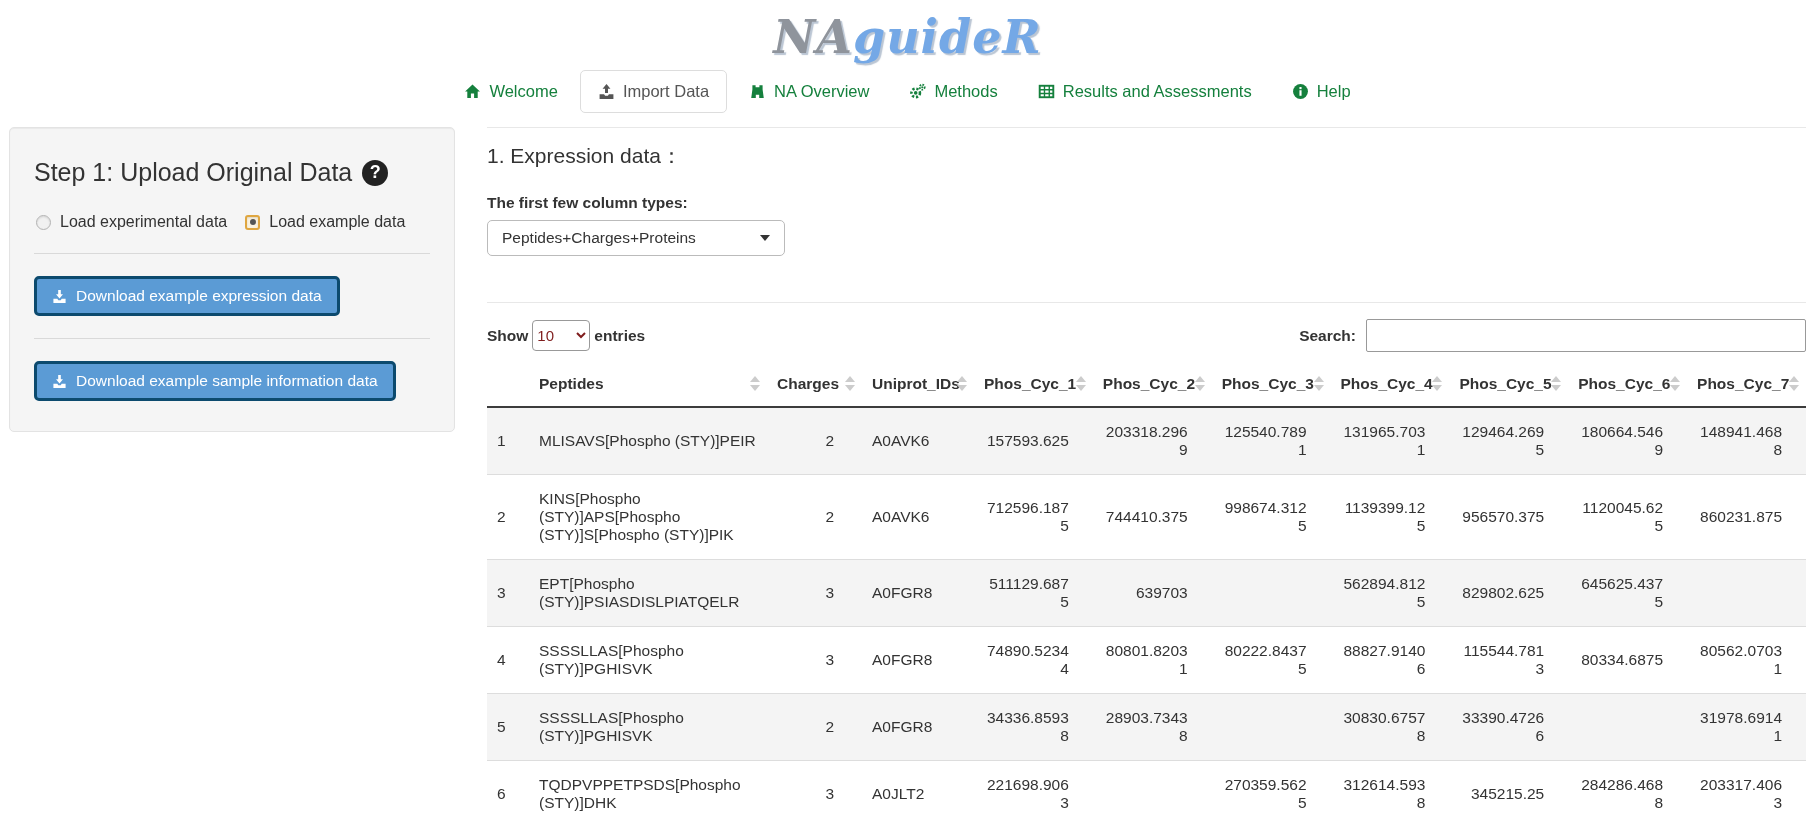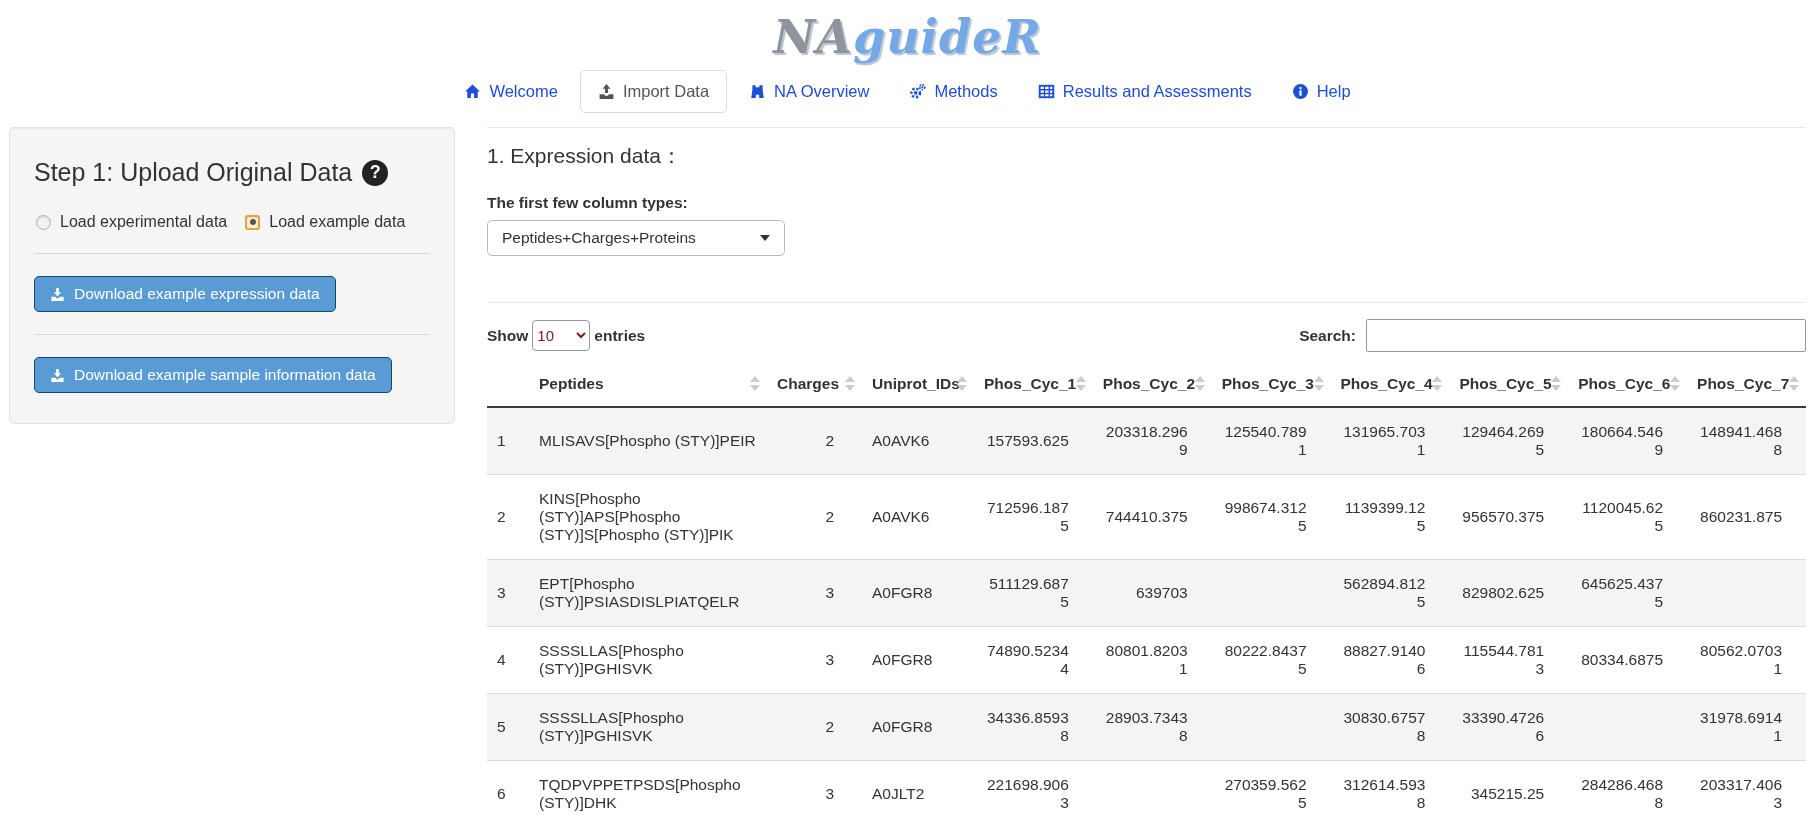--- a/index.html
+++ b/index.html
@@ -8,21 +8,21 @@
 
   
   .app-title { text-align:center; margin:10px 0 6px; font-family:"DejaVu Serif", serif;
     font-style:italic; font-weight:bold; font-size:46px; letter-spacing:1px;
     text-shadow:2px 2px 1px rgba(130,150,175,.55); }
   .app-title .t-na { color:#8f949c; }
   .app-title .t-guider { color:#74a8e6; }
 
   .nav-tabs { display:flex; justify-content:center; align-items:flex-end; gap:4px; }
   .nav-tab { display:flex; align-items:center; gap:8px; padding:11px 17px; font-size:16.5px;
-    color:#1d4ed8; cursor:pointer; border:1px solid transparent; border-radius:5px; text-decoration:none; }
+    color:#15803d; cursor:pointer; border:1px solid transparent; border-radius:5px; text-decoration:none; }
   .nav-tab.active { color:#555; background:#fff; border-color:#ddd; }
   .nav-icon { display:inline-flex; width:17px; height:17px; }
   .nav-icon svg { width:17px; height:17px; }
 
   
   .content { display:flex; align-items:flex-start; padding:14px 0 0 9px; }
 
   
   .well { width:446px; background:#f5f5f5; border:1px solid #e3e3e3; border-radius:5px;
     padding:26px 24px 30px; box-shadow:inset 0 1px 1px rgba(0,0,0,.05); flex:none; }
@@ -32,21 +32,21 @@
   .q-icon::after { content:"?"; }
   .radio-row { display:flex; gap:18px; margin:0 0 4px 2px; }
   .radio { display:flex; align-items:center; gap:9px; font-size:16px; cursor:pointer; }
   .rb { width:15px; height:15px; border-radius:50%; border:1px solid #b3b3b3; background:#f1f1f1;
     box-shadow:inset 0 1px 2px rgba(0,0,0,.12); position:relative; flex:none; }
   .rb.checked { border-radius:3px; border:2px solid #dfa640; background:#fbf2de; }
   .rb.checked::after { content:""; position:absolute; left:50%; top:50%; width:6px; height:6px;
     margin:-3px 0 0 -3px; border-radius:50%; background:#555; }
   .well hr { border:none; border-top:1px solid #d9d9d9; margin:22px 0; }
   .btn-dl { display:inline-flex; align-items:center; gap:9px; background:#5b9bd5; color:#fff;
-    border:1px solid #0c4a6e; border-radius:5px; padding:8px 15px; font-size:15.5px; cursor:pointer;
+    border:3px solid #0c4a6e; border-radius:5px; padding:8px 15px; font-size:15.5px; cursor:pointer;
     font-family:"Liberation Sans", sans-serif; }
   .btn-dl svg { width:15px; height:15px; }
 
   
   .main { flex:1; margin-left:32px; padding-right:9px; min-width:0; }
   .main hr.rule { border:none; border-top:1px solid #e8e8e8; margin:0; }
   .main hr.rule.top { margin-bottom:14px; }
   .section-title { font-size:21px; font-weight:normal; margin:0 0 16px; }
   .field-label { font-size:15.5px; font-weight:bold; margin-bottom:8px;margin-top:24px; }
   .select-box { width:298px; height:36px; border:1px solid #bbb; border-radius:5px; background:#fff;

